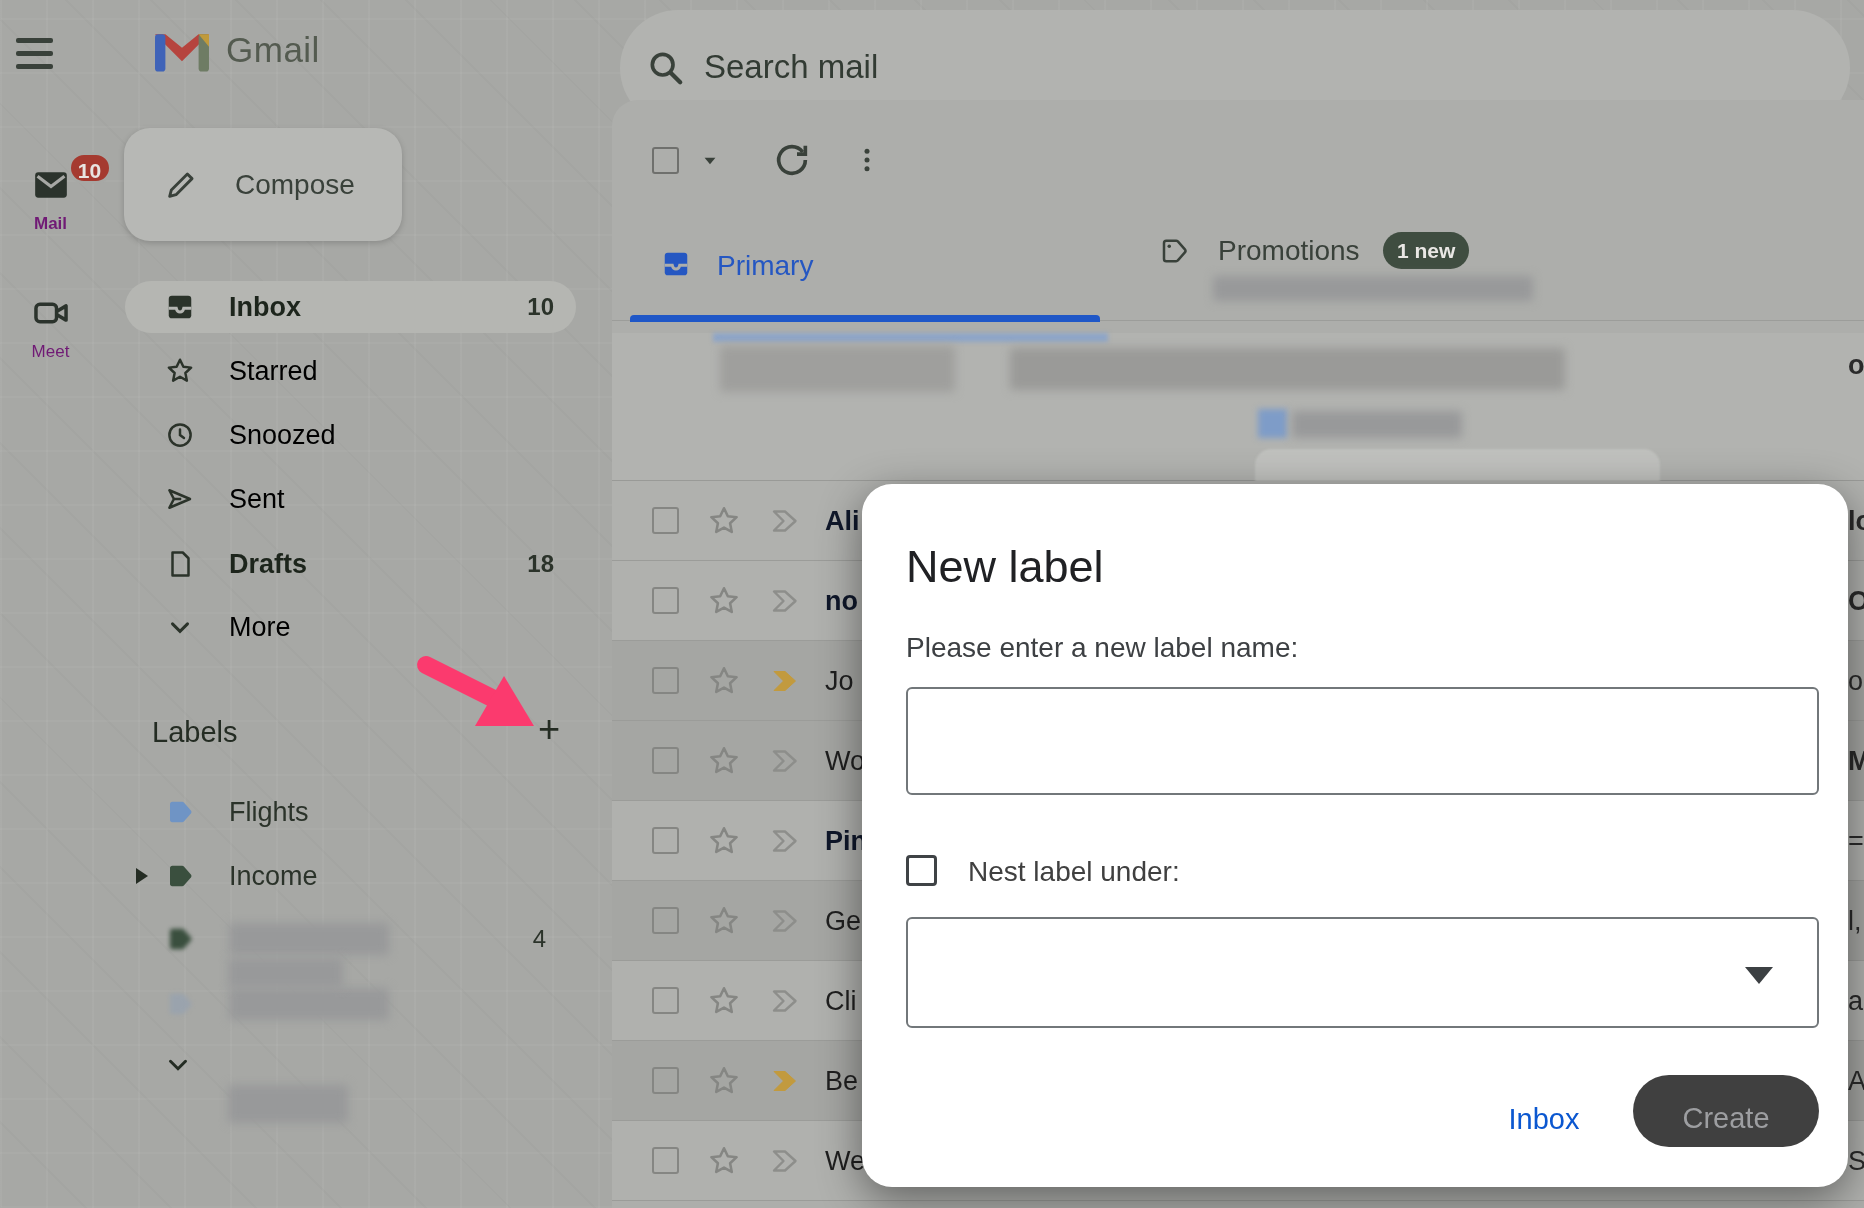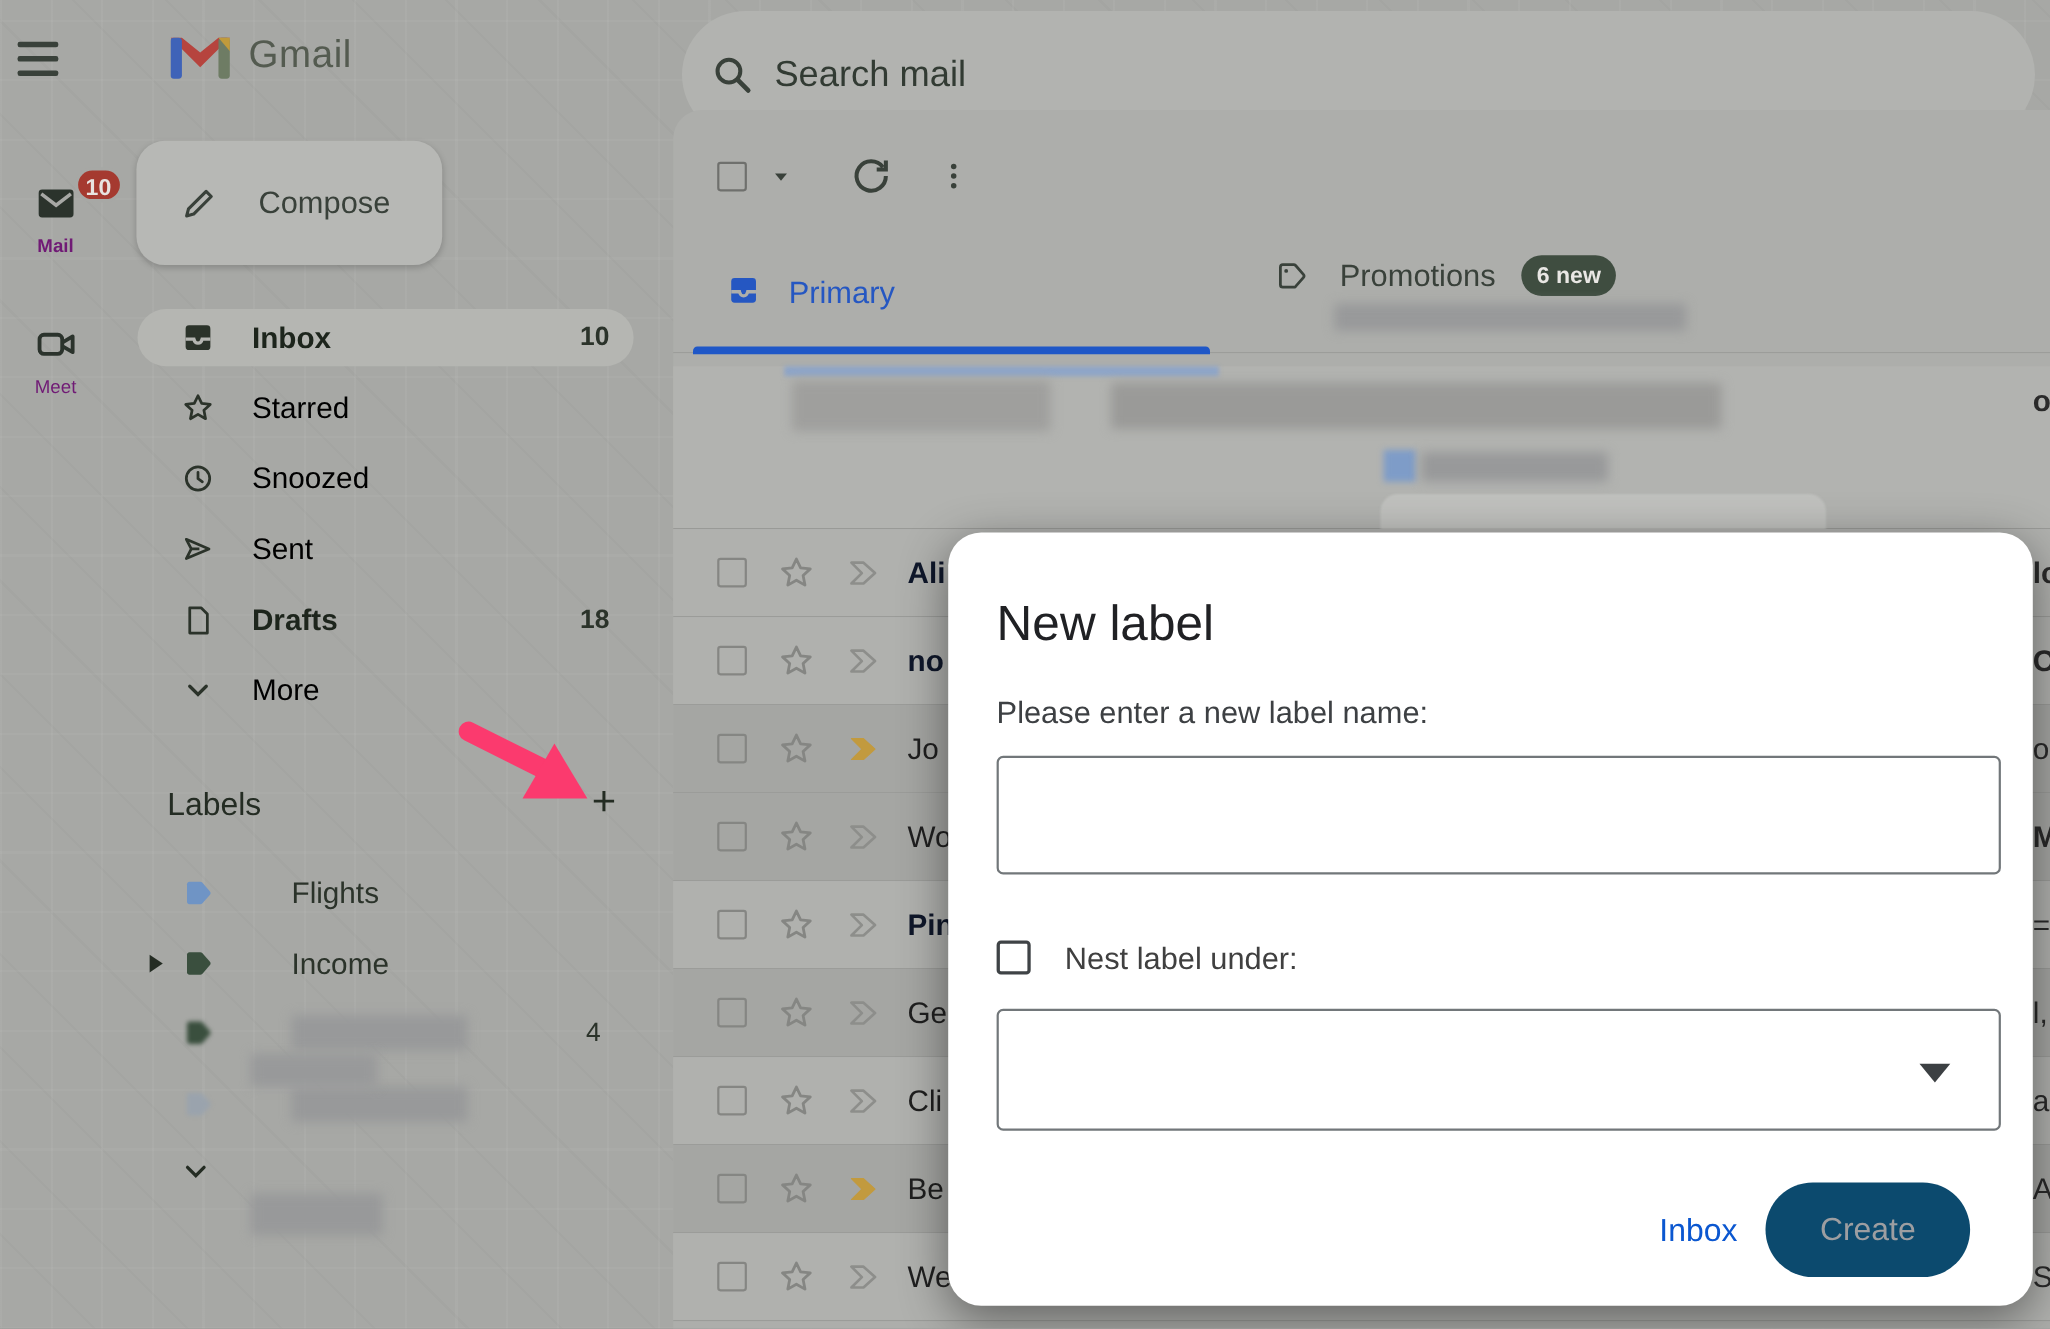--- a/index.html
+++ b/index.html
@@ -43,21 +43,21 @@
   .nav-item.selected{background:#b5b6b2;}
   .nav-item .icon{width:30px;height:30px;margin-left:40px;flex:0 0 30px;}
   .nav-label{margin-left:34px;font-size:27px;color:#000000;flex:1;}
   .nav-label.bold{font-weight:bold;color:#1d251c;}
   .nav-count{margin-right:22px;font-size:24px;color:#2b332a;}
   .nav-count.bold{font-weight:bold;}
 
   .labels-header{position:absolute;left:152px;top:716px;font-size:29px;font-weight:500;color:#242c23;}
   .labels-add{position:absolute;left:531px;top:712px;width:36px;height:36px;font-size:38px;line-height:34px;
     text-align:center;color:#242c23;cursor:pointer;}
-  .label-item{position:absolute;left:125px;width:451px;height:52px;display:flex;align-items:center;cursor:pointer;gap:36px;}
+  .label-item{position:absolute;left:125px;width:451px;height:52px;display:flex;align-items:center;cursor:pointer;}
   .label-expander{position:absolute;left:11px;width:0;height:0;border-left:12px solid #242c23;
     border-top:8px solid transparent;border-bottom:8px solid transparent;}
   .label-tag{width:30px;height:30px;margin-left:40px;flex:0 0 30px;}
   .label-name{margin-left:34px;font-size:27px;color:#2b332a;}
   .label-count{position:absolute;right:30px;font-size:24px;color:#2b332a;}
   .blur-block{background:#98999a;filter:blur(5px);border-radius:3px;}
   .more-chevron{position:absolute;left:163px;top:1050px;width:30px;height:30px;cursor:pointer;}
 
   
   .mainpanel{position:absolute;left:612px;top:100px;width:1252px;height:1108px;background:#adaeab;border-top-left-radius:26px;}
@@ -96,21 +96,21 @@
   .dlg-prompt{position:absolute;left:44px;top:148px;font-size:28px;color:#3d4043;}
   .dlg-input{position:absolute;left:44px;top:203px;width:913px;height:108px;border:2px solid #72777a;border-radius:6px;
     background:#fff;font-size:28px;padding:0 20px;color:#202124;outline:none;}
   .dlg-checkbox{position:absolute;left:44px;top:371px;width:31px;height:31px;border:3px solid #3f4346;border-radius:4px;cursor:pointer;}
   .dlg-nest{position:absolute;left:106px;top:372px;font-size:28px;color:#404040;}
   .dlg-select{position:absolute;left:44px;top:433px;width:913px;height:111px;border:2px solid #72777a;border-radius:6px;cursor:pointer;background:#fff;}
   .dlg-select-caret{position:absolute;right:44px;top:48px;width:0;height:0;
     border-left:14px solid transparent;border-right:14px solid transparent;border-top:17px solid #3c4043;}
   .dlg-cancel{position:absolute;left:612px;top:613px;width:140px;height:44px;line-height:44px;text-align:center;
     font-size:29px;font-weight:500;color:#0b57d0;cursor:pointer;}
-  .dlg-create{position:absolute;left:743px;top:591px;width:186px;height:86px;border-radius:43px;background:#0c4a6e;
+  .dlg-create{position:absolute;left:771px;top:591px;width:186px;height:72px;border-radius:43px;background:#404040;
     font-size:29px;font-weight:500;color:#9d9ea1;text-align:center;line-height:86px;cursor:pointer;}
 
   .annot-arrow{position:absolute;left:410px;top:652px;width:160px;height:92px;z-index:60;pointer-events:none;}
 </style>
 </head>
 <body>
 
 <div class="screen">
   <div class="wallpaper"></div>
 
@@ -319,21 +319,21 @@
         <div class="tab-underline"></div>
       </div>
       <div class="tab" style="left:530px;width:450px">
         <span class="icon" style="left:17px;top:3px">
           <svg viewBox="0 0 24 24">
               <path d="M4 5.5c0-1 .8-1.8 1.8-1.8h7.9c.5 0 1 .2 1.4.6l5.6 6.4c.6.7.6 1.7 0 2.4l-5.6 6.4c-.4.4-.9.6-1.4.6H5.8c-1 0-1.8-.8-1.8-1.8z" fill="none" stroke="#39413a" stroke-width="2"></path>
               <circle cx="8.2" cy="8.2" r="1.4" fill="#39413a"></circle>
             </svg>
         </span>
         <span class="tab-label" style="left:76px;top:2px">Promotions</span>
-        <span class="tab-badge" style="left:241px;top:-1px">6 new</span>
+        <span class="tab-badge" style="left:241px;top:-1px">1 new</span>
         <div class="blur-block" style="position:absolute;left:71px;top:43px;width:320px;height:25px"></div>
       </div>
     </div>
 
     <div class="firstrow">
       <div style="position:absolute;left:101px;top:0;width:395px;height:9px;background:#8ea5c8;filter:blur(2px)"></div>
       <div class="blur-block" style="position:absolute;left:108px;top:13px;width:235px;height:46px;background:#9f9f9d"></div>
       <div class="blur-block" style="position:absolute;left:398px;top:15px;width:555px;height:42px;background:#9a9a98"></div>
       <div style="position:absolute;left:646px;top:76px;width:29px;height:29px;background:#7e9cc8;filter:blur(3px)"></div>
       <div class="blur-block" style="position:absolute;left:680px;top:78px;width:170px;height:27px"></div>

